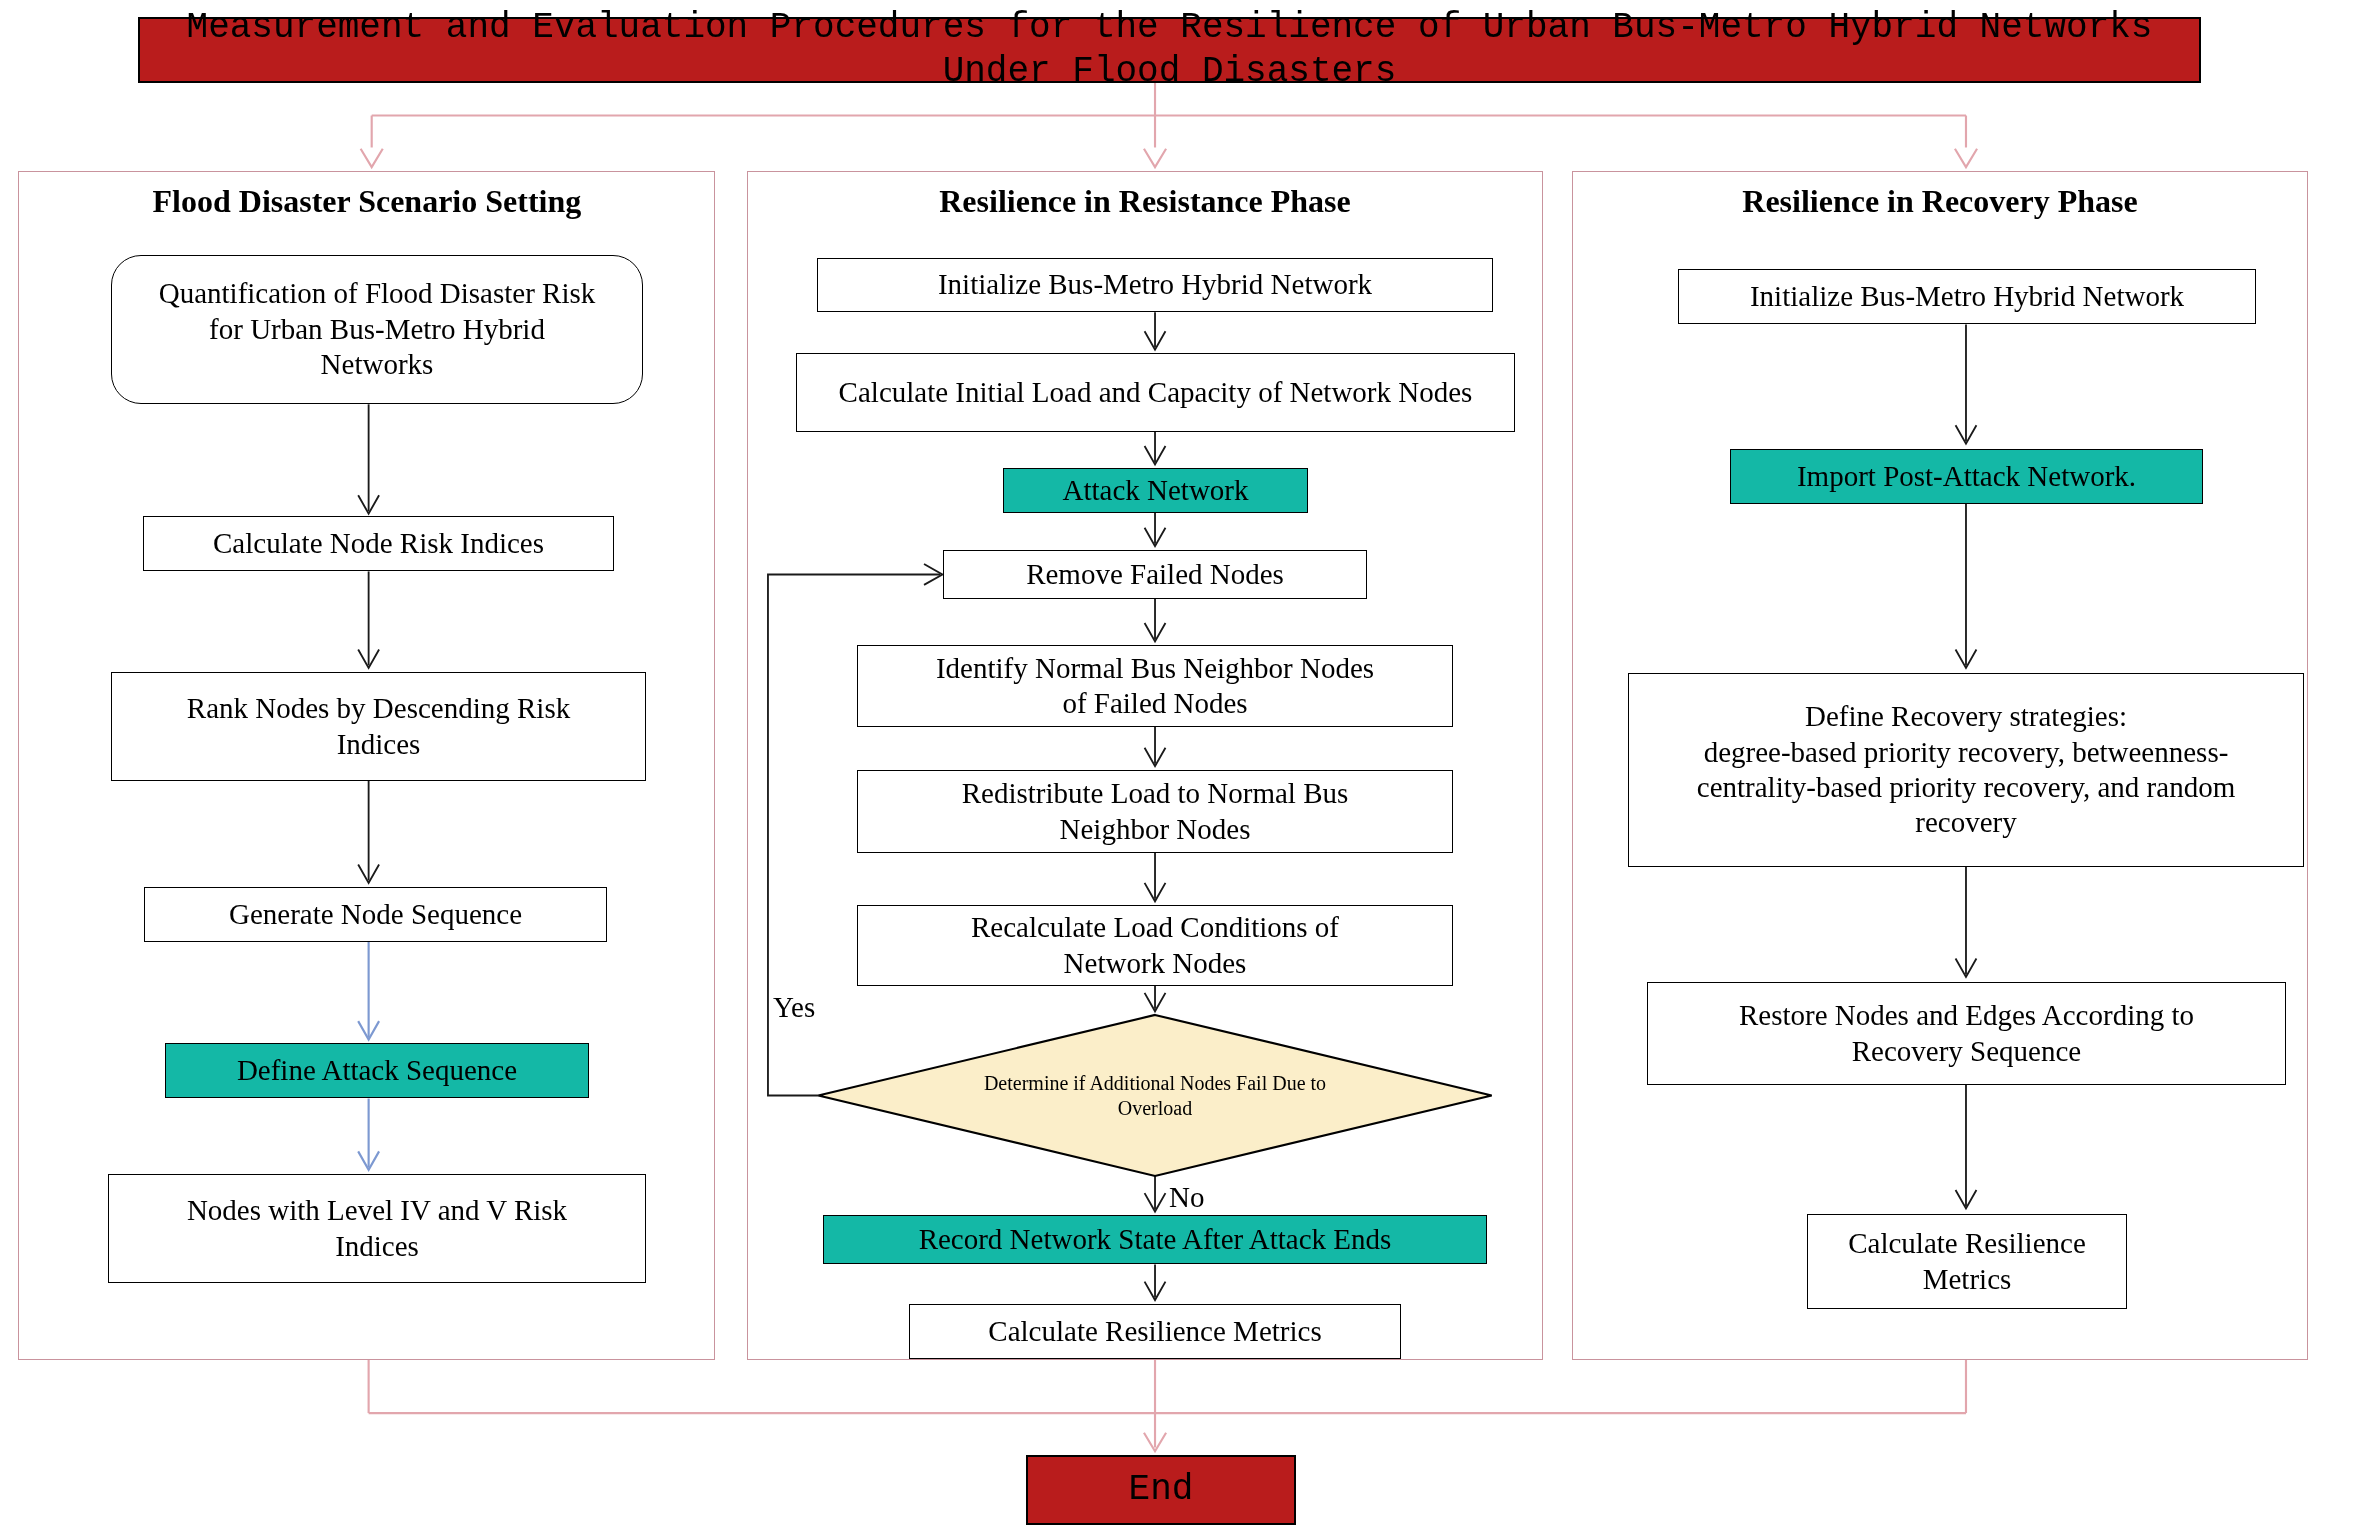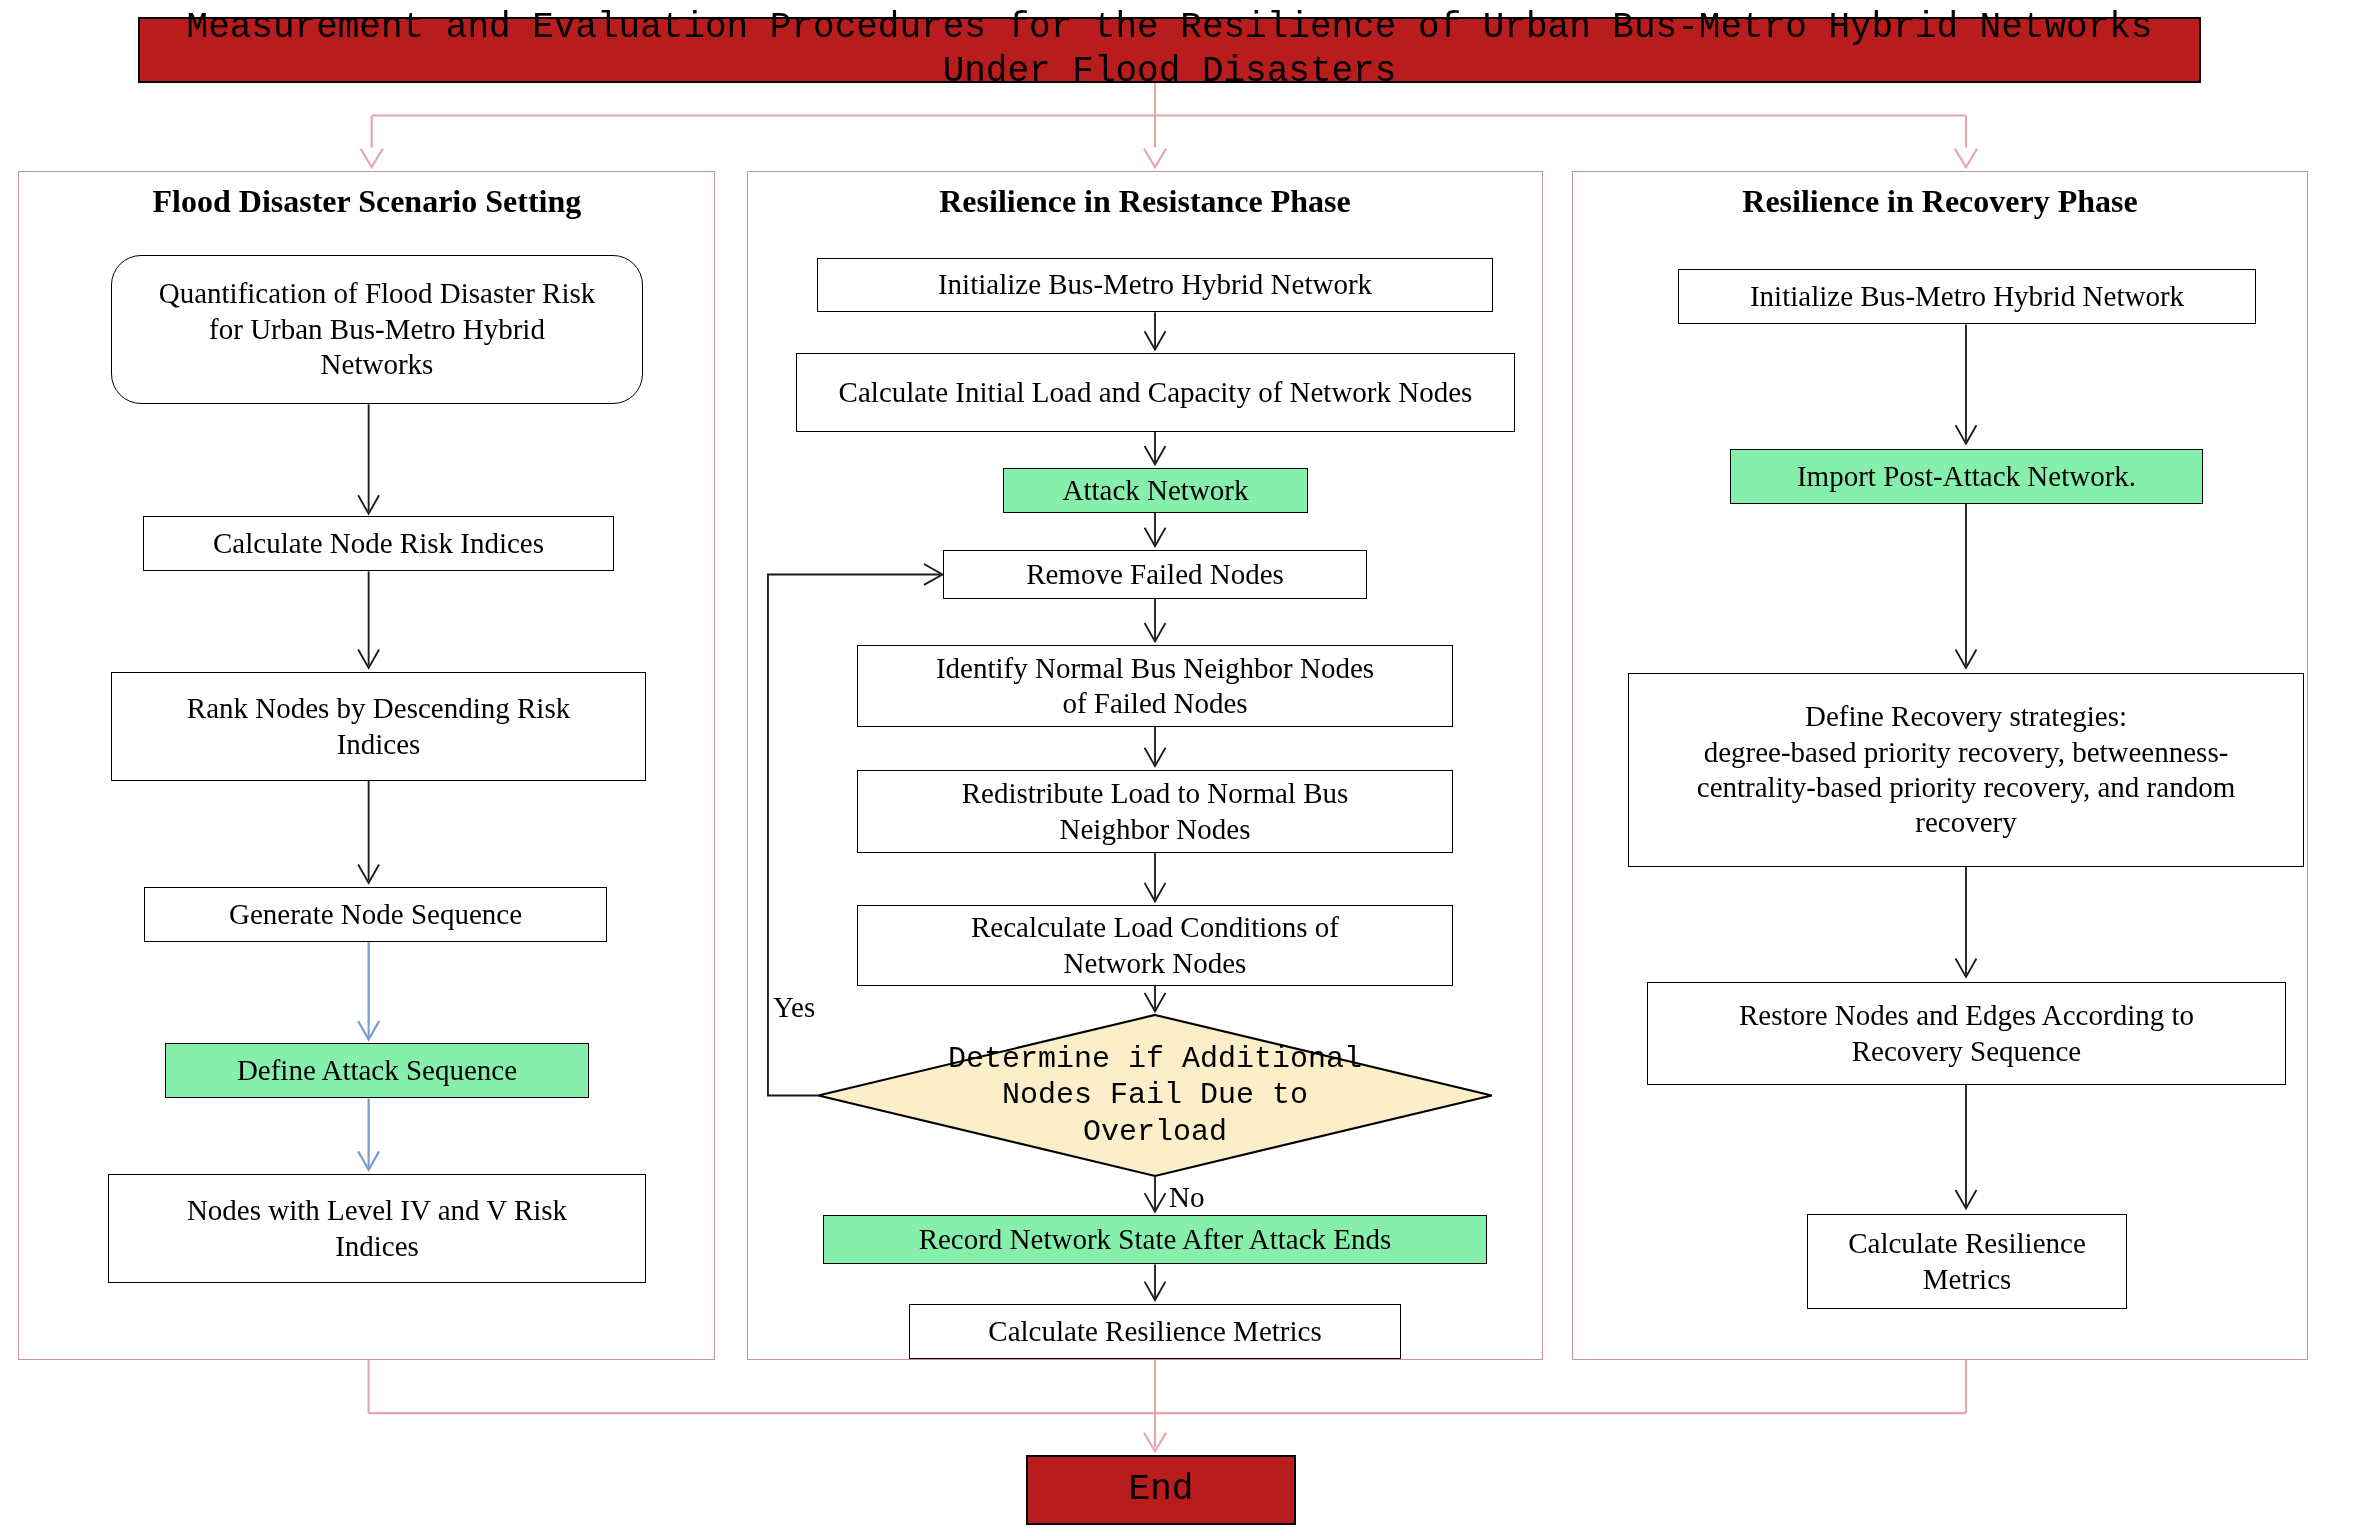--- a/index.html
+++ b/index.html
@@ -19,31 +19,31 @@
   .colheader{
     position:absolute;box-sizing:border-box;
     text-align:center;font-weight:bold;font-size:32px;line-height:1.1;
   }
   .box{
     position:absolute;box-sizing:border-box;
     border:1.8px solid #000;background:#ffffff;
     display:flex;align-items:center;justify-content:center;
     text-align:center;font-size:29px;line-height:1.22;
   }
-  .hl{background:#86efac;}
+  .hl{background:#14b8a6;}
   .bluefill{background:#b91c1c;border-width:2.5px;font-family:Liberation Mono, monospace;}
   .title{font-size:36px;}
   .endbox{font-size:36px;}
   .floatlabel{
     position:absolute;font-size:29px;line-height:1;white-space:nowrap;
   }
   .dtext{
     position:absolute;box-sizing:border-box;
     display:flex;align-items:center;justify-content:center;
-    text-align:center;font-size:30px;line-height:1.22;font-family:Liberation Mono, monospace;
+    text-align:center;font-size:20px;line-height:1.22;
   }
   
   .t-main{left:138px;top:16.6px;width:2063px;height:66px;}
   .t-end{left:1026px;top:1455px;width:270px;height:70px;}
   
   .f-c1{left:18.4px;top:171px;width:697px;height:1189px;}
   .f-c2{left:747px;top:171px;width:796px;height:1189px;}
   .f-c3{left:1572px;top:171px;width:736px;height:1189px;}
   .h-c1{left:18.4px;top:184px;width:697px;}
   .h-c2{left:747px;top:184px;width:796px;}

